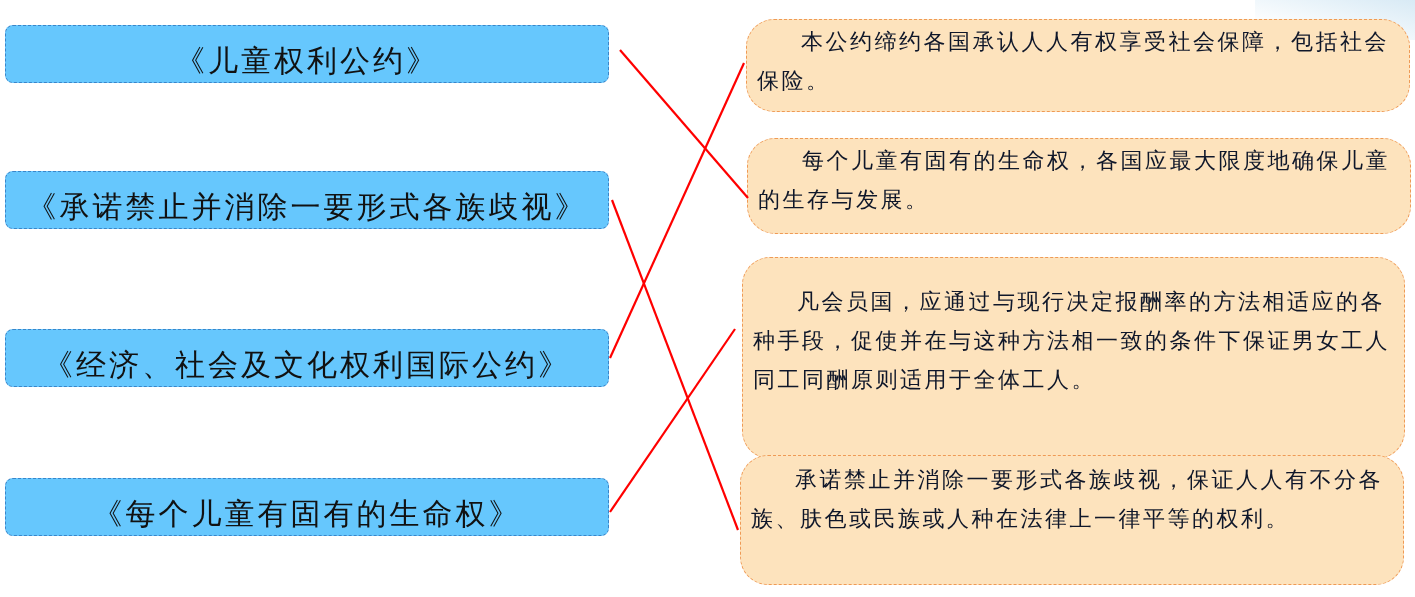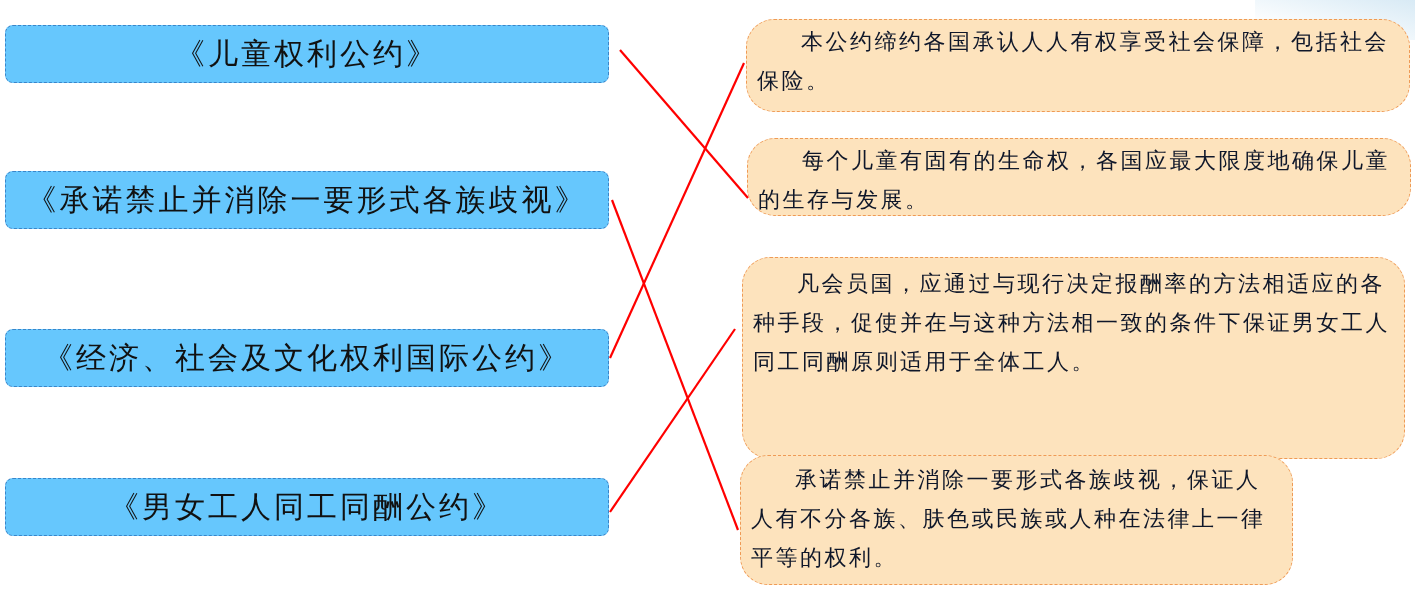--- a/index.html
+++ b/index.html
@@ -11,21 +11,21 @@
     .corner-deco {
       position: absolute; right: 0; top: 0; width: 160px; height: 40px;
       background: linear-gradient(to bottom left, #d8eaf5 0%, #eef6fb 45%, rgba(255,255,255,0) 80%);
     }
     .left-box {
       position: absolute; left: 5px; width: 604px; height: 58px;
       background: #66c7fd;
       border: 1.5px dashed #3a85c9;
       border-radius: 8px;
       box-sizing: border-box;
-      display: flex; align-items: center; justify-content: center;
+      display: flex; align-items: flex-end; justify-content: center;
       font-size: 30px; color: #111; letter-spacing: 3px;
     }
     .right-box {
       position: absolute;
       background: #fde3bd;
       border: 1.5px dashed #ef9a55;
       border-radius: 28px;
       box-sizing: border-box;
       padding: 2px 12px 2px 10px;
       font-size: 22px; line-height: 39px; color: #0f172a;
@@ -42,33 +42,33 @@
 <div class="left-box" style="top:25px;">
   <span>《儿童权利公约》</span>
 </div>
 <div class="left-box" style="top:171px;">
   <span>《承诺禁止并消除一要形式各族歧视》</span>
 </div>
 <div class="left-box" style="top:329px;">
   <span>《经济、社会及文化权利国际公约》</span>
 </div>
 <div class="left-box" style="top:478px;">
-  <span>《男女工人同工同酬公约》</span>
+  <span>《每个儿童有固有的生命权》</span>
 </div>
 
 <div class="right-box" style="left:746px; top:19px; width:664px; height:93px;">
   <div>本公约缔约各国承认人人有权享受社会保障，包括社会保险。</div>
 </div>
-<div class="right-box" style="left:747px; top:138px; width:664px; height:78px;">
+<div class="right-box" style="left:747px; top:138px; width:664px; height:96px;">
   <div>每个儿童有固有的生命权，各国应最大限度地确保儿童的生存与发展。</div>
 </div>
-<div class="right-box" style="left:742px; top:257px; width:663px; height:202px; padding-top:6px;">
+<div class="right-box" style="left:742px; top:257px; width:663px; height:202px; padding-top:24px;">
   <div>凡会员国，应通过与现行决定报酬率的方法相适应的各种手段，促使并在与这种方法相一致的条件下保证男女工人同工同酬原则适用于全体工人。</div>
 </div>
-<div class="right-box" style="left:740px; top:455px; width:553px; height:130px; padding-top:4px;">
+<div class="right-box" style="left:740px; top:455px; width:664px; height:130px; padding-top:4px;">
   <div>承诺禁止并消除一要形式各族歧视，保证人人有不分各族、肤色或民族或人种在法律上一律平等的权利。</div>
 </div>
 
 <svg class="lines" width="1415" height="597">
   <line x1="620" y1="50" x2="748" y2="198" stroke="#ff0000" stroke-width="2.2"></line>
   <line x1="612" y1="200" x2="738" y2="530" stroke="#ff0000" stroke-width="2.2"></line>
   <line x1="610" y1="358" x2="744" y2="63" stroke="#ff0000" stroke-width="2.2"></line>
   <line x1="610" y1="512" x2="735" y2="329" stroke="#ff0000" stroke-width="2.2"></line>
 </svg>
 

